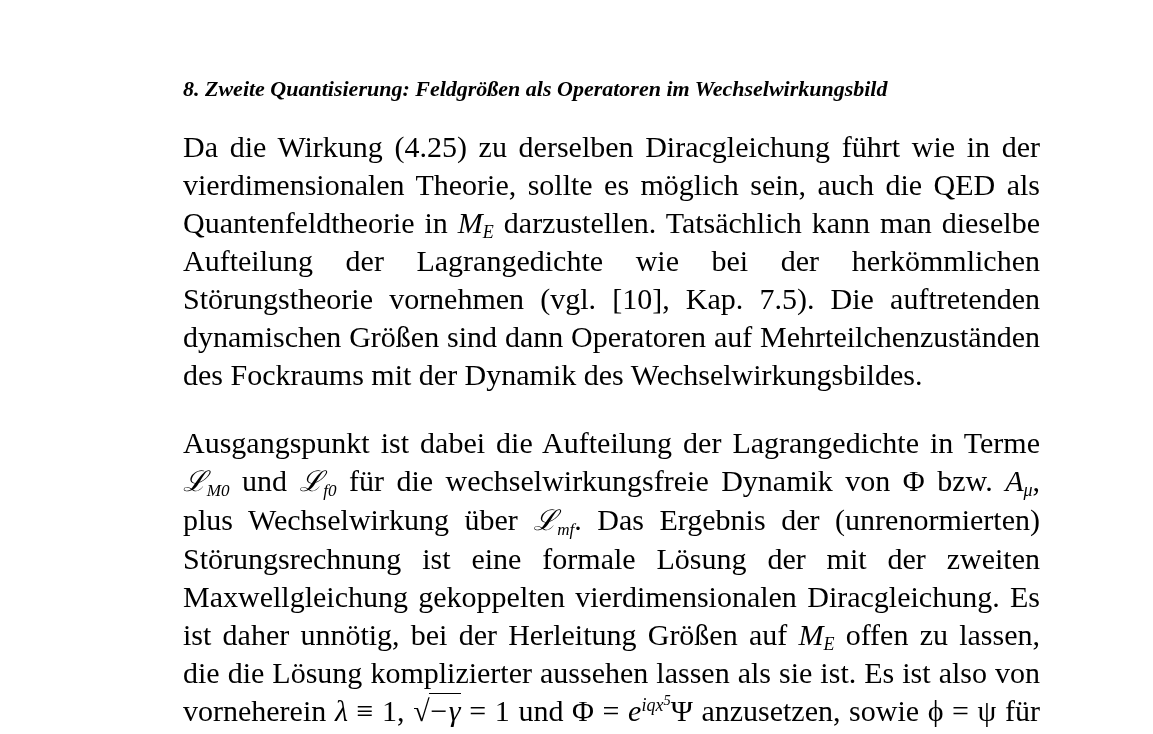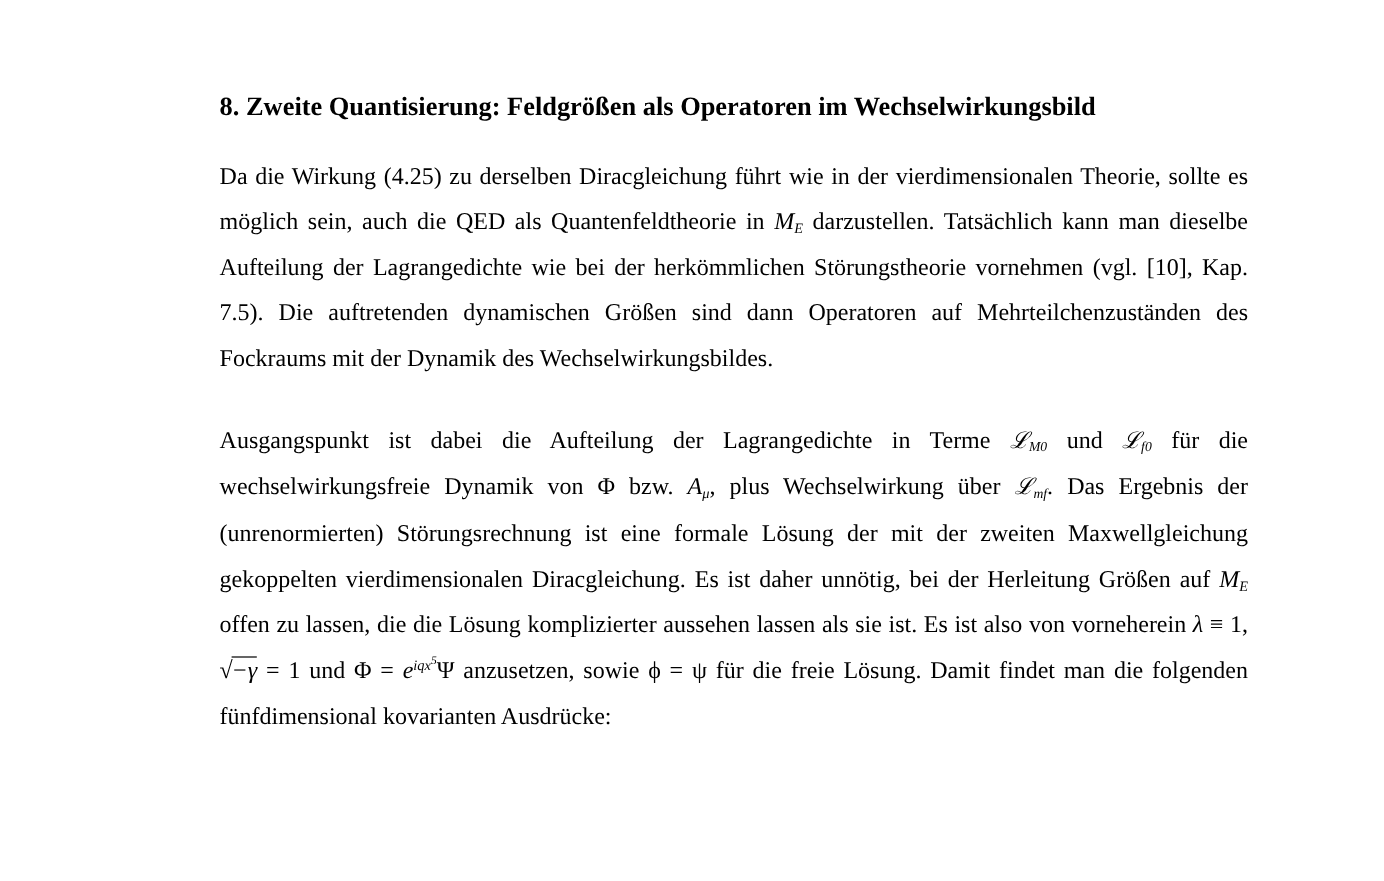--- a/index.html
+++ b/index.html
@@ -17,23 +17,24 @@
     position: absolute;
     left: 183px;
     top: 70px;
     width: 857px;
   }
   .heading {
     font-size: 22px;
     line-height: 38px;
     font-weight: bold;
     margin: 0 0 20px 0;
+    font-style: italic;
   }
   .para {
-    font-size: 20px;
+    font-size: 30px;
     line-height: 38px;
     margin: 0 0 30px 0;
     text-align: justify;
   }
   .para:last-child { margin-bottom: 0; }
   .plain { font-style: normal; }
   .italic { font-style: italic; }
   .scriptL {
     font-family: Liberation Serif, serif;
     font-style: italic;

